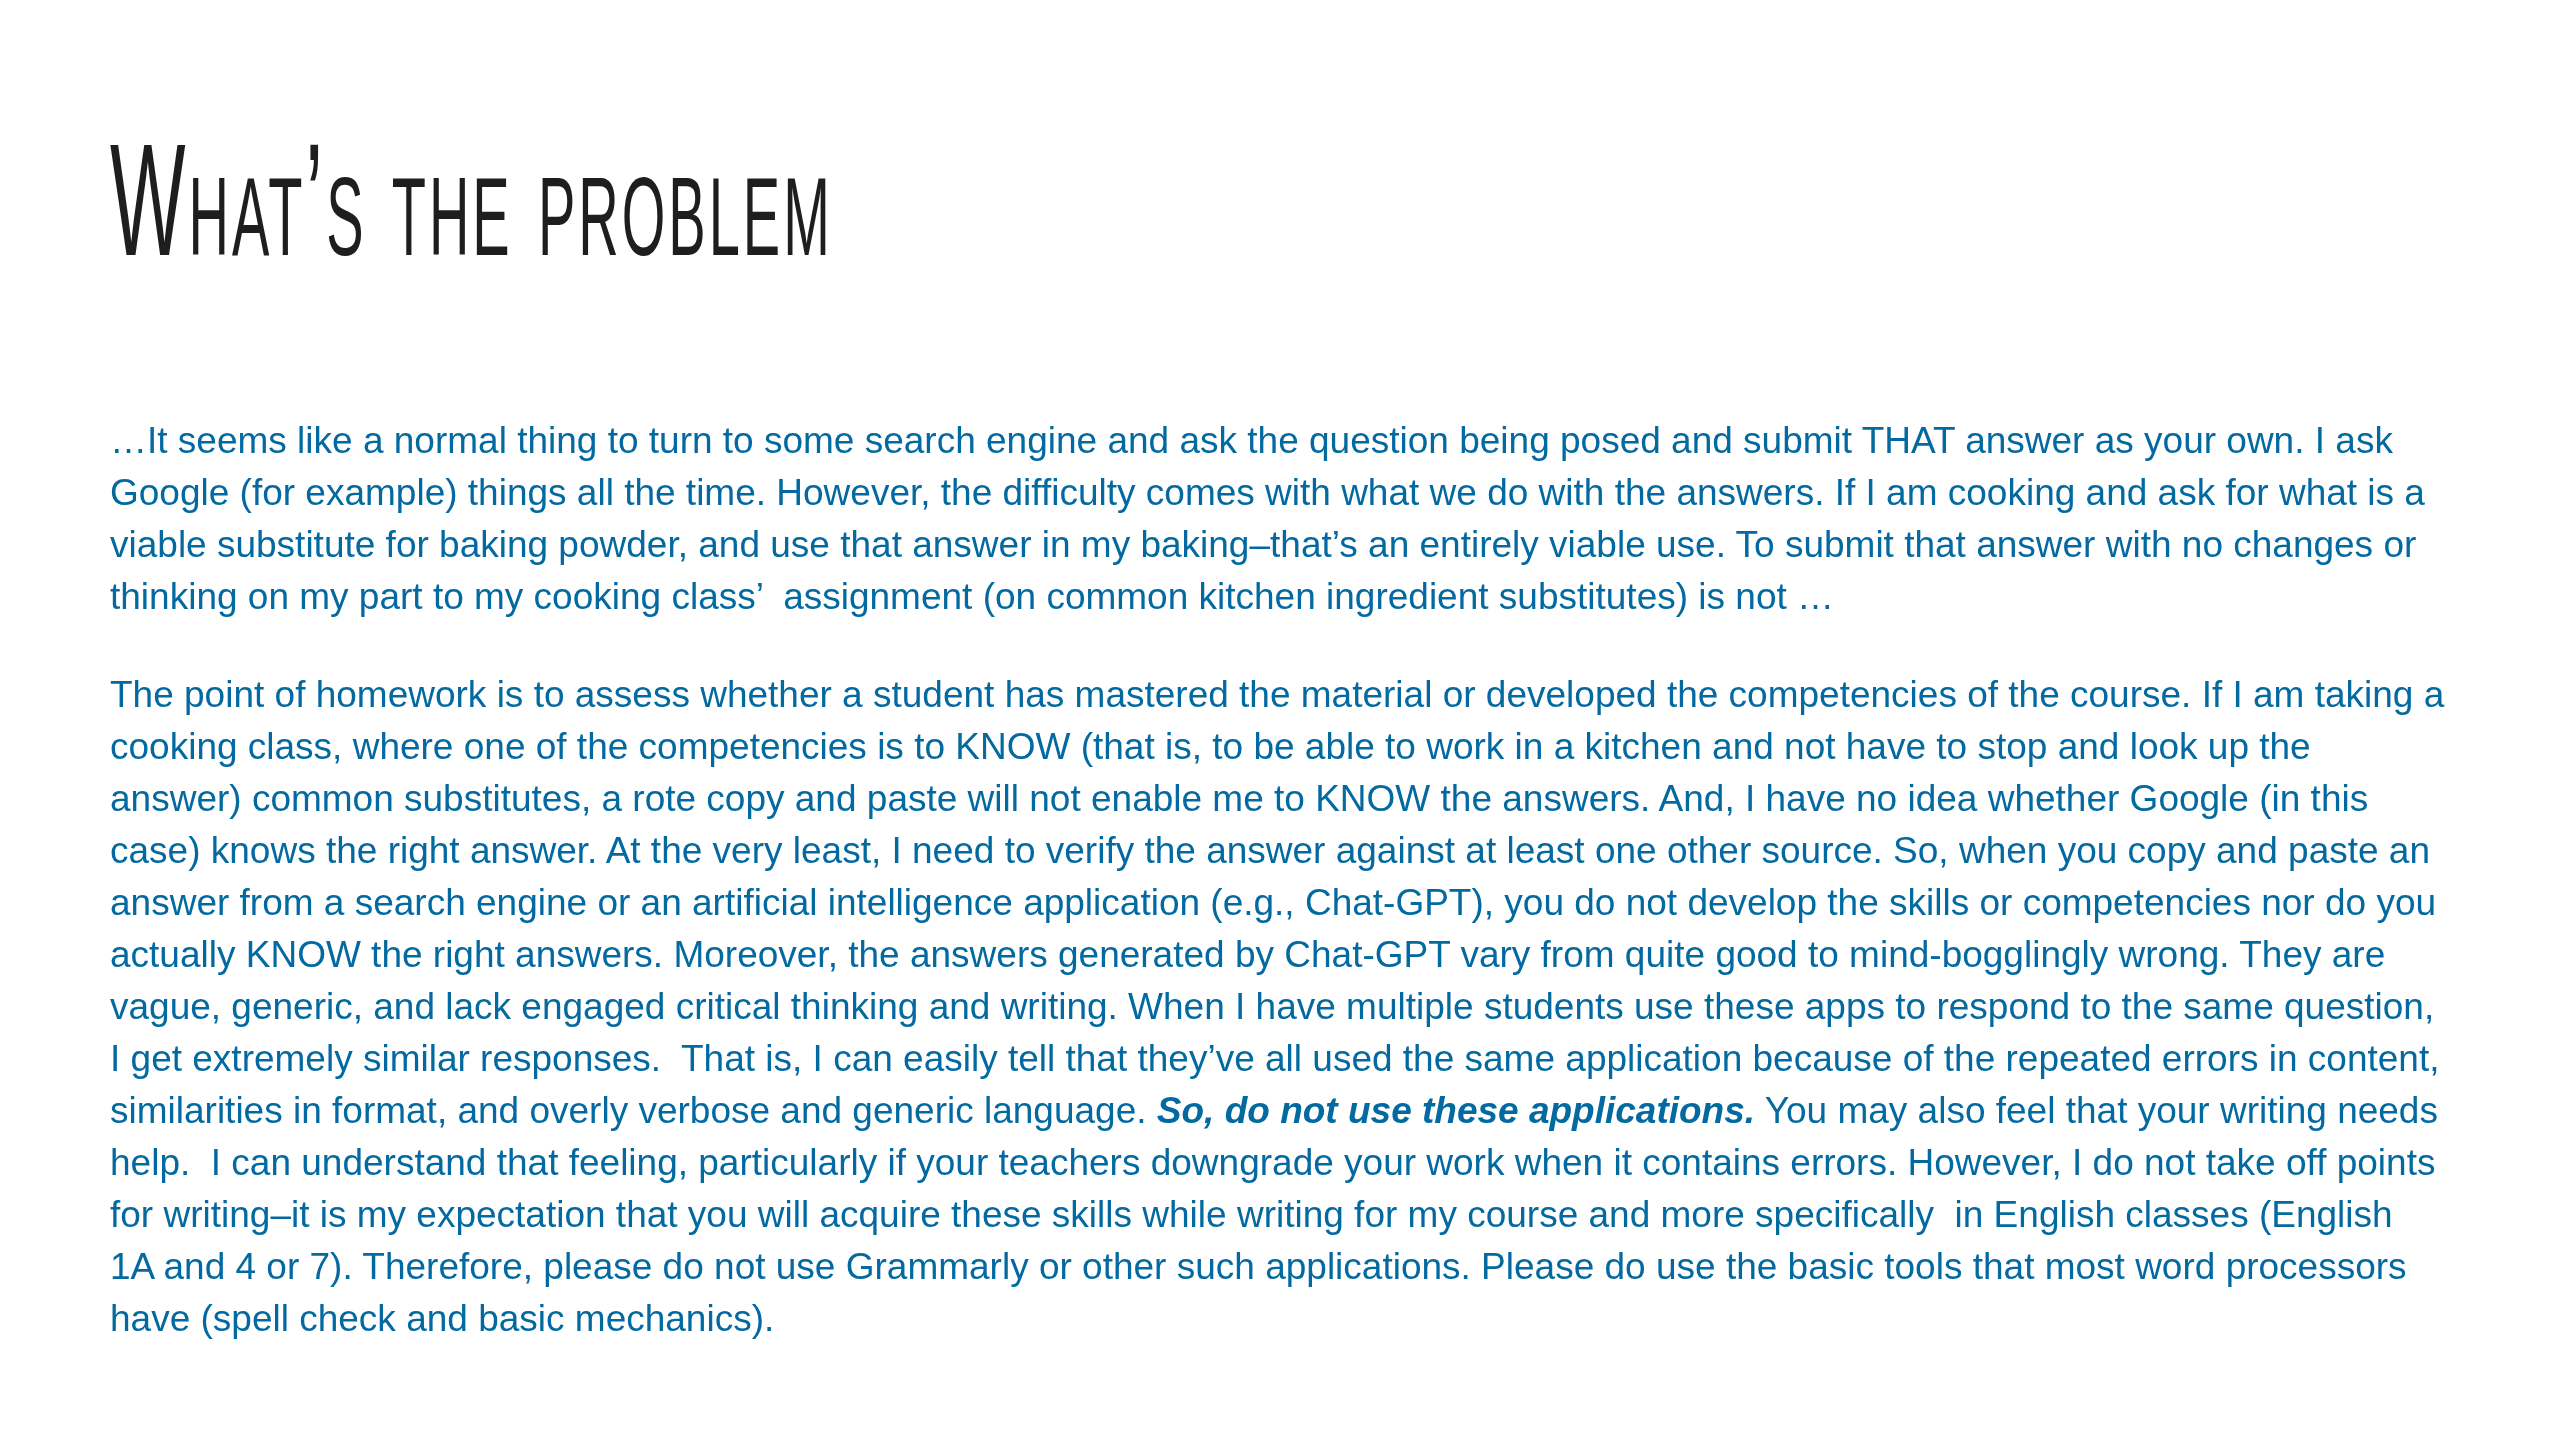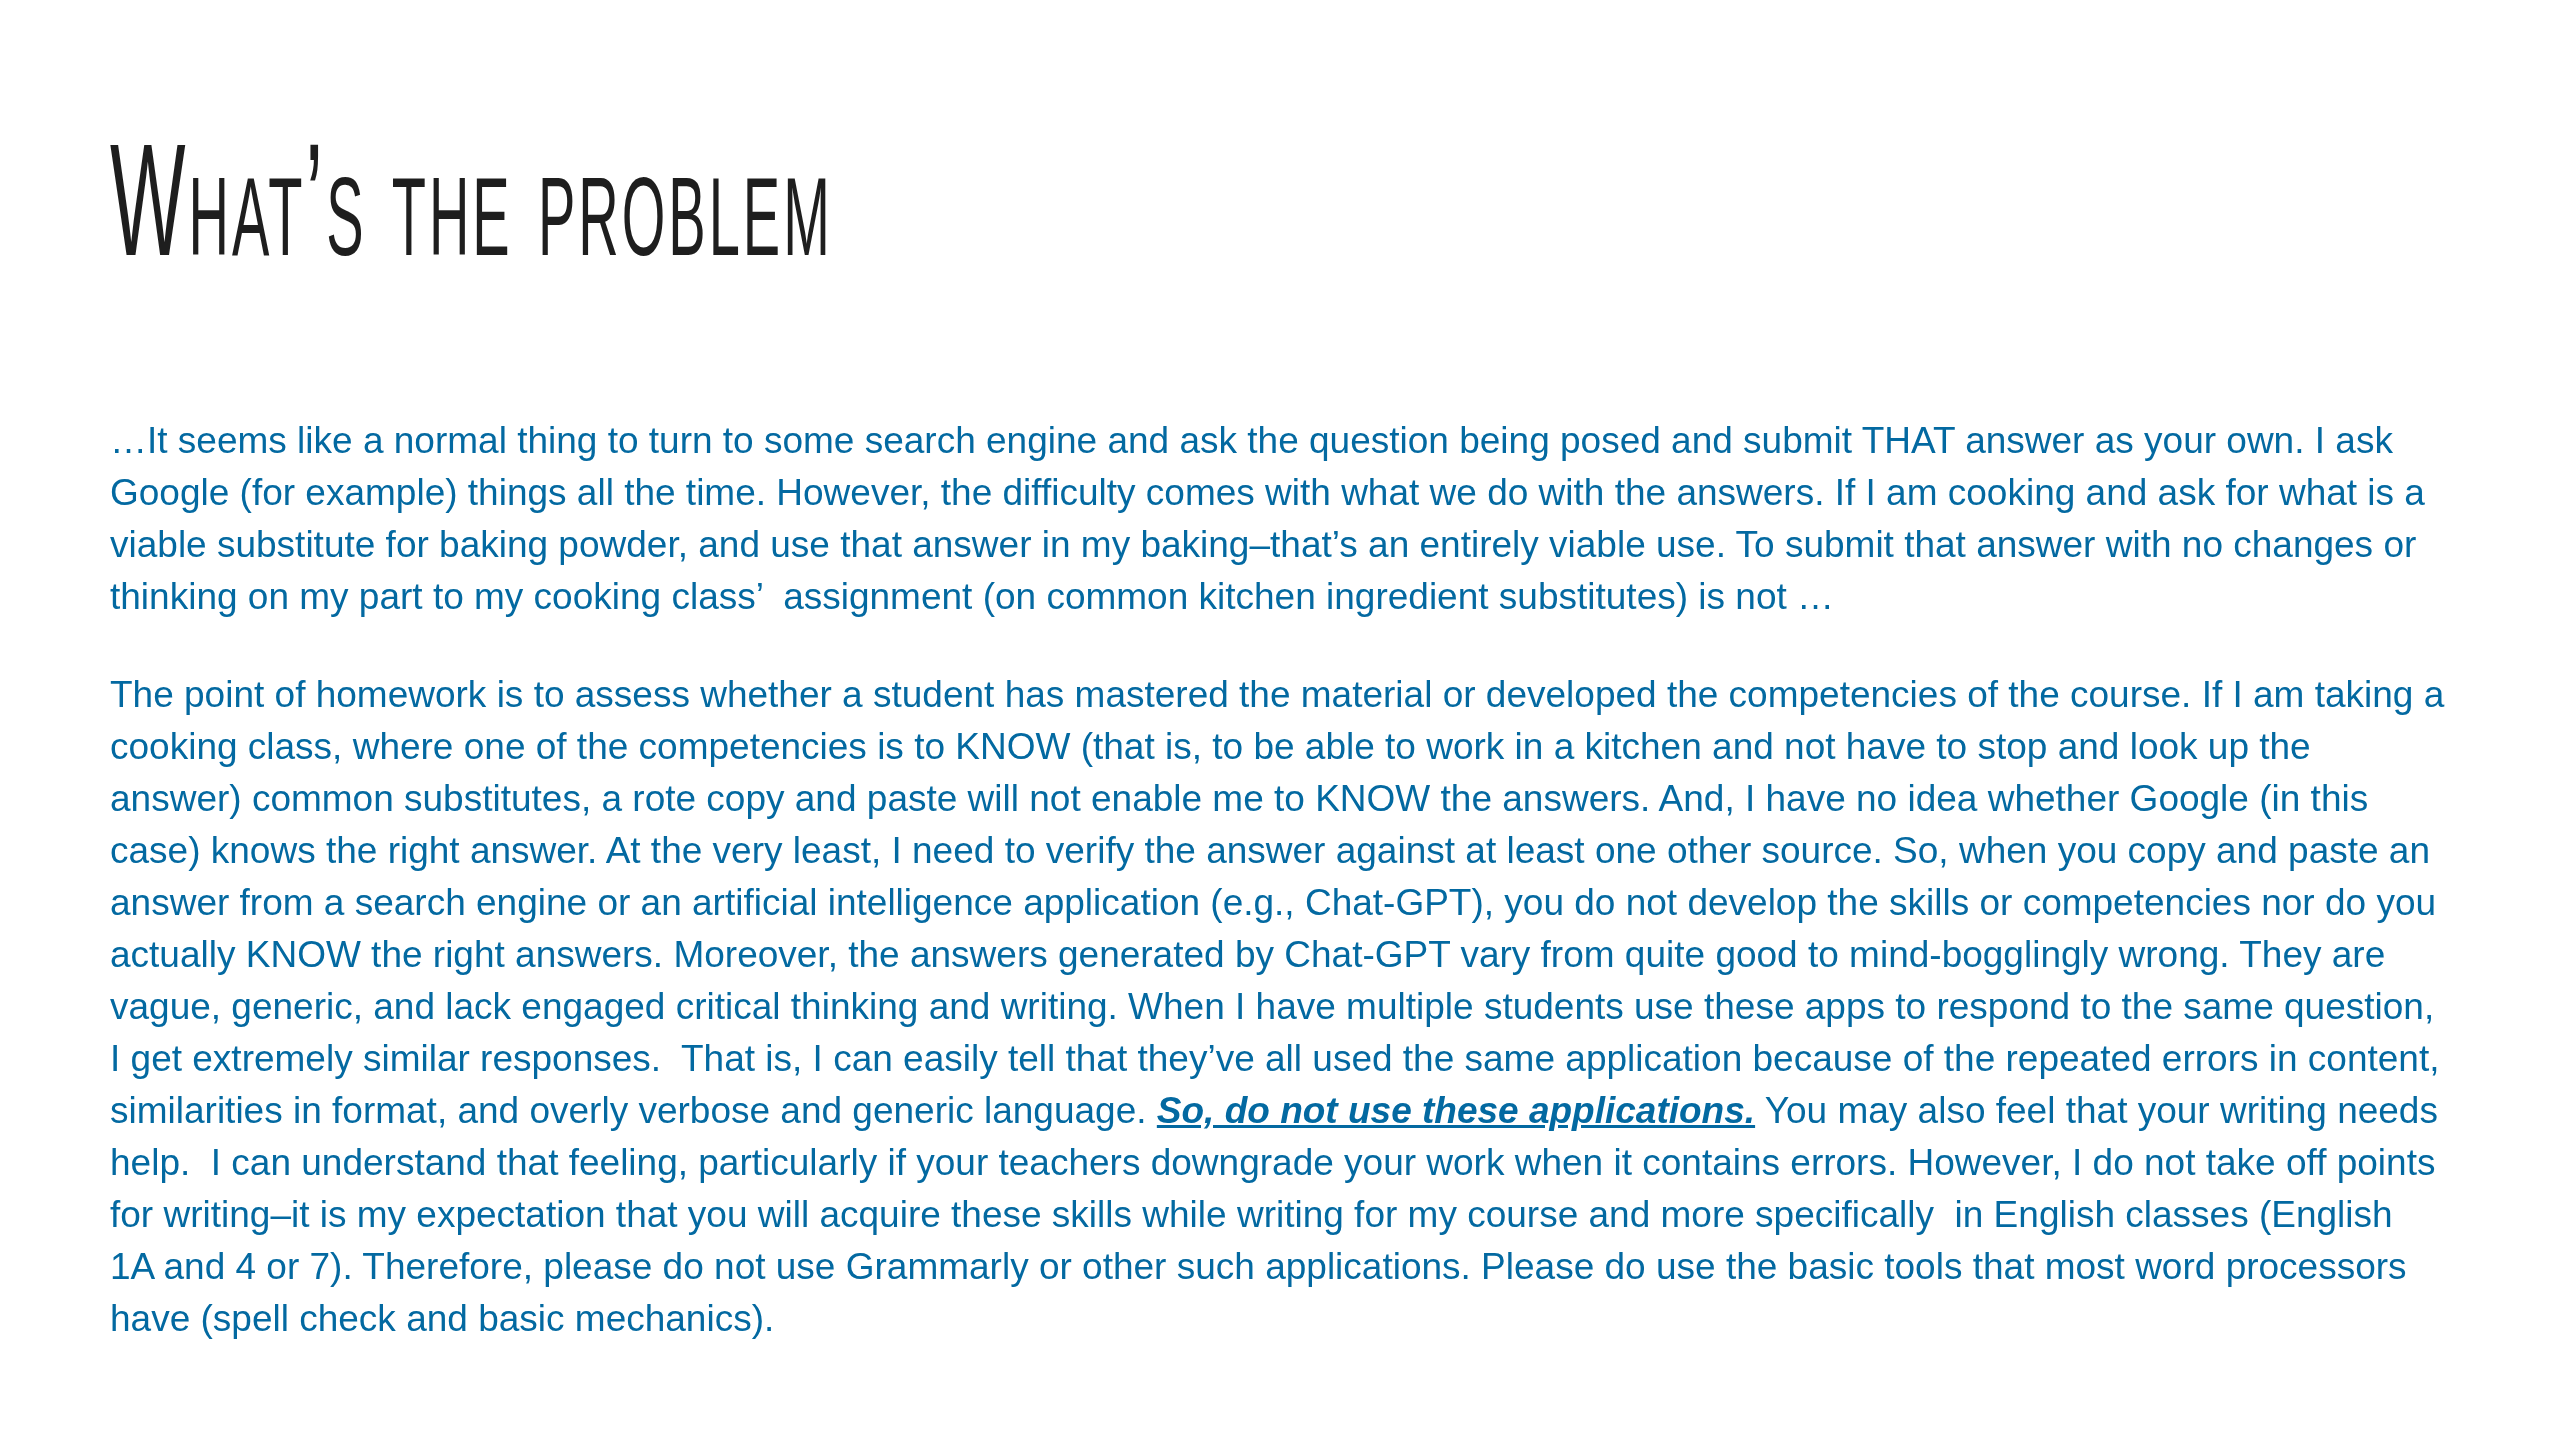--- a/index.html
+++ b/index.html
@@ -43,21 +43,20 @@
     color: #0369a1;
     white-space: pre-wrap;
     word-wrap: break-word;
   }
   .para + .para {
     margin-top: 46px;
   }
   .emphasis {
     font-weight: bold;
     font-style: italic;
-    text-decoration: underline;
   }
 </style>
 </head>
 <body>
 
 <div class="page">
 
   <h1 class="page-title">What’s the problem</h1>
 
   <div class="content">

